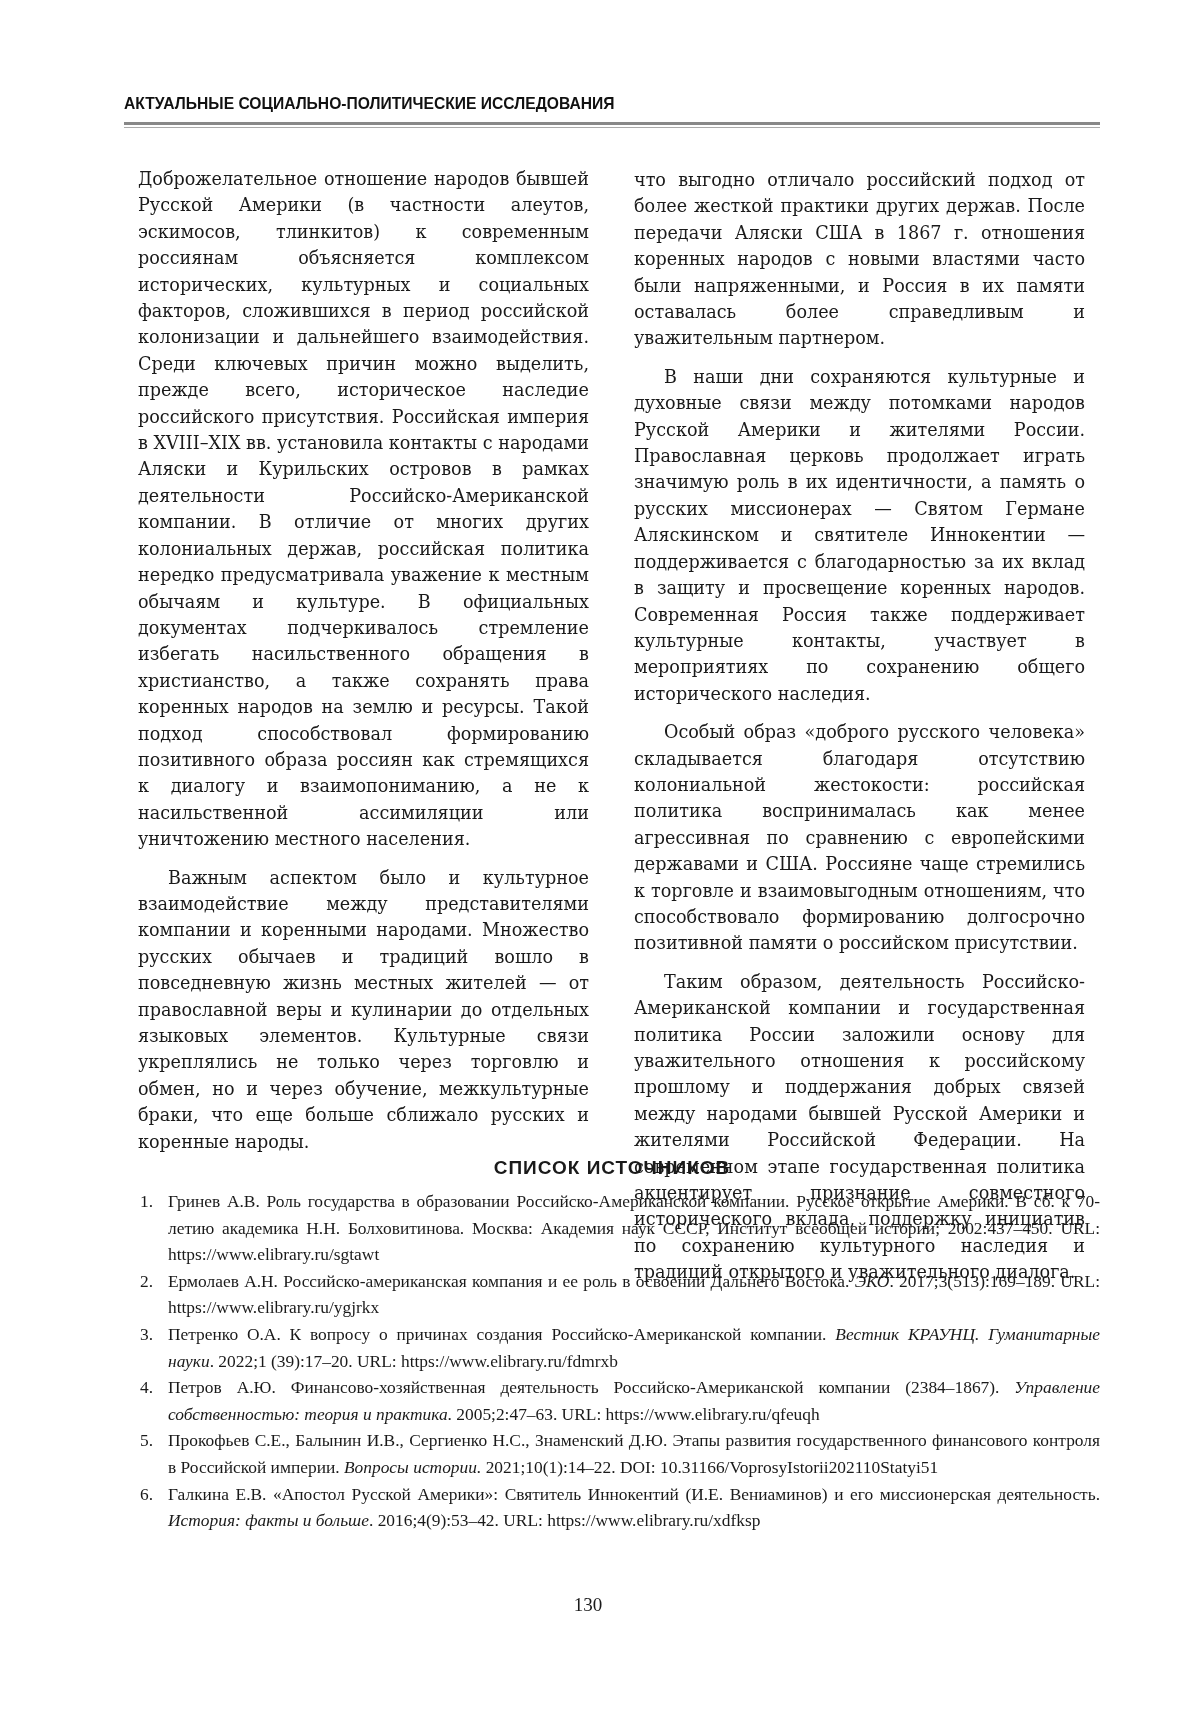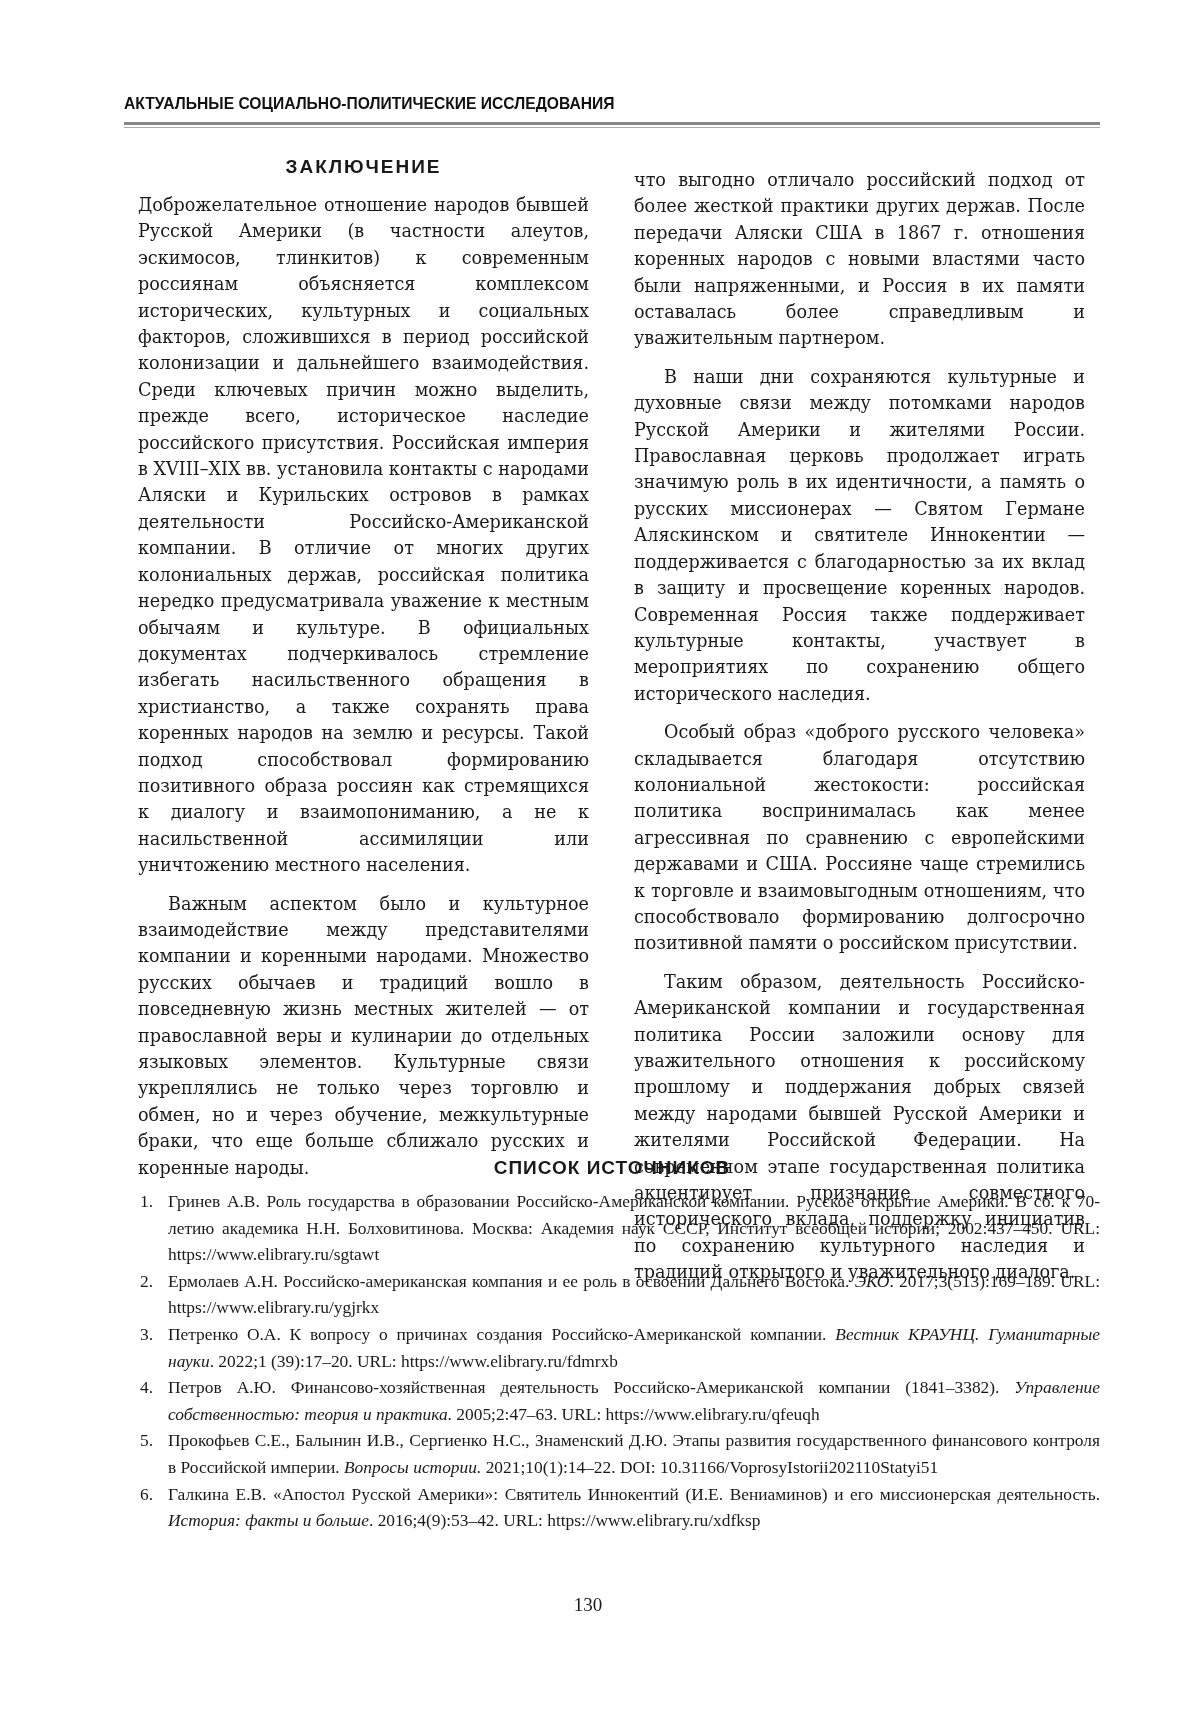--- a/index.html
+++ b/index.html
@@ -46,21 +46,20 @@
     font-family: "Liberation Serif", "DejaVu Serif", serif; font-size: 19px;
   }
 </style>
 </head>
 <body>
 
 <div class="running-head">АКТУАЛЬНЫЕ СОЦИАЛЬНО-ПОЛИТИЧЕСКИЕ ИССЛЕДОВАНИЯ</div>
 <div class="rule"></div>
 
 <div class="col left">
-  <h2 class="section-title">ЗАКЛЮЧЕНИЕ</h2>
   <p>Доброжелательное отношение народов бывшей Русской Америки (в частности алеутов, эскимосов, тлинкитов) к современным россиянам объясняется комплексом исторических, культурных и социальных факторов, сложившихся в период российской колонизации и дальнейшего взаимодействия. Среди ключевых причин можно выделить, прежде всего, историческое наследие российского присутствия. Российская империя в XVIII–XIX вв. установила контакты с народами Аляски и Курильских островов в рамках деятельности Российско-Американской компании. В отличие от многих других колониальных держав, российская политика нередко предусматривала уважение к местным обычаям и культуре. В официальных документах подчеркивалось стремление избегать насильственного обращения в христианство, а также сохранять права коренных народов на землю и ресурсы. Такой подход способствовал формированию позитивного образа россиян как стремящихся к диалогу и взаимопониманию, а не к насильственной ассимиляции или уничтожению местного населения.</p>
   <p class="indent">Важным аспектом было и культурное взаимодействие между представителями компании и коренными народами. Множество русских обычаев и традиций вошло в повседневную жизнь местных жителей — от православной веры и кулинарии до отдельных языковых элементов. Культурные связи укреплялись не только через торговлю и обмен, но и через обучение, межкультурные браки, что еще больше сближало русских и коренные народы.</p>
 </div>
 
 <div class="col right">
   <p>что выгодно отличало российский подход от более жесткой практики других держав. После передачи Аляски США в 1867 г. отношения коренных народов с новыми властями часто были напряженными, и Россия в их памяти оставалась более справедливым и уважительным партнером.</p>
   <p class="indent">В наши дни сохраняются культурные и духовные связи между потомками народов Русской Америки и жителями России. Православная церковь продолжает играть значимую роль в их идентичности, а память о русских миссионерах — Святом Германе Аляскинском и святителе Иннокентии — поддерживается с благодарностью за их вклад в защиту и просвещение коренных народов. Современная Россия также поддерживает культурные контакты, участвует в мероприятиях по сохранению общего исторического наследия.</p>
   <p class="indent">Особый образ «доброго русского человека» складывается благодаря отсутствию колониальной жестокости: российская политика воспринималась как менее агрессивная по сравнению с европейскими державами и США. Россияне чаще стремились к торговле и взаимовыгодным отношениям, что способствовало формированию долгосрочно позитивной памяти о российском присутствии.</p>
   <p class="indent">Таким образом, деятельность Российско-Американской компании и государственная политика России заложили основу для уважительного отношения к российскому прошлому и поддержания добрых связей между народами бывшей Русской Америки и жителями Российской Федерации. На современном этапе государственная политика акцентирует признание совместного исторического вклада, поддержку инициатив по сохранению культурного наследия и традиций открытого и уважительного диалога.</p>
 </div>
@@ -71,21 +70,21 @@
   <li>
     <span class="num">1.</span><span>Гринев А.В. Роль государства в образовании Российско-Американской компании. Русское открытие Америки. В сб. к 70-летию академика Н.Н. Болховитинова. Москва: Академия наук СССР, Институт всеобщей истории; 2002:437–450. URL: https://www.elibrary.ru/sgtawt</span><em></em><span></span>
   </li>
   <li>
     <span class="num">2.</span><span>Ермолаев А.Н. Российско-американская компания и ее роль в освоении Дальнего Востока. </span><em>ЭКО</em><span>. 2017;3(513):169–189. URL: https://www.elibrary.ru/ygjrkx</span>
   </li>
   <li>
     <span class="num">3.</span><span>Петренко О.А. К вопросу о причинах создания Российско-Американской компании. </span><em>Вестник КРАУНЦ. Гуманитарные науки</em><span>. 2022;1 (39):17–20. URL: https://www.elibrary.ru/fdmrxb</span>
   </li>
   <li>
-    <span class="num">4.</span><span>Петров А.Ю. Финансово-хозяйственная деятельность Российско-Американской компании (1841–3382). </span><em>Управление собственностью: теория и практика</em><span>. 2005;2:47–63. URL: https://www.elibrary.ru/qfeuqh</span>
+    <span class="num">4.</span><span>Петров А.Ю. Финансово-хозяйственная деятельность Российско-Американской компании (2384–1867). </span><em>Управление собственностью: теория и практика</em><span>. 2005;2:47–63. URL: https://www.elibrary.ru/qfeuqh</span>
   </li>
   <li>
     <span class="num">5.</span><span>Прокофьев С.Е., Балынин И.В., Сергиенко Н.С., Знаменский Д.Ю. Этапы развития государственного финансового контроля в Российской империи. </span><em>Вопросы истории.</em><span> 2021;10(1):14–22. DOI: 10.31166/VoprosyIstorii202110Statyi51</span>
   </li>
   <li>
     <span class="num">6.</span><span>Галкина Е.В. «Апостол Русской Америки»: Святитель Иннокентий (И.Е. Вениаминов) и его миссионерская деятельность. </span><em>История: факты и больше</em><span>. 2016;4(9):53–42. URL: https://www.elibrary.ru/xdfksp</span>
   </li>
 </ol>
 
 <div class="page-number">130</div>

